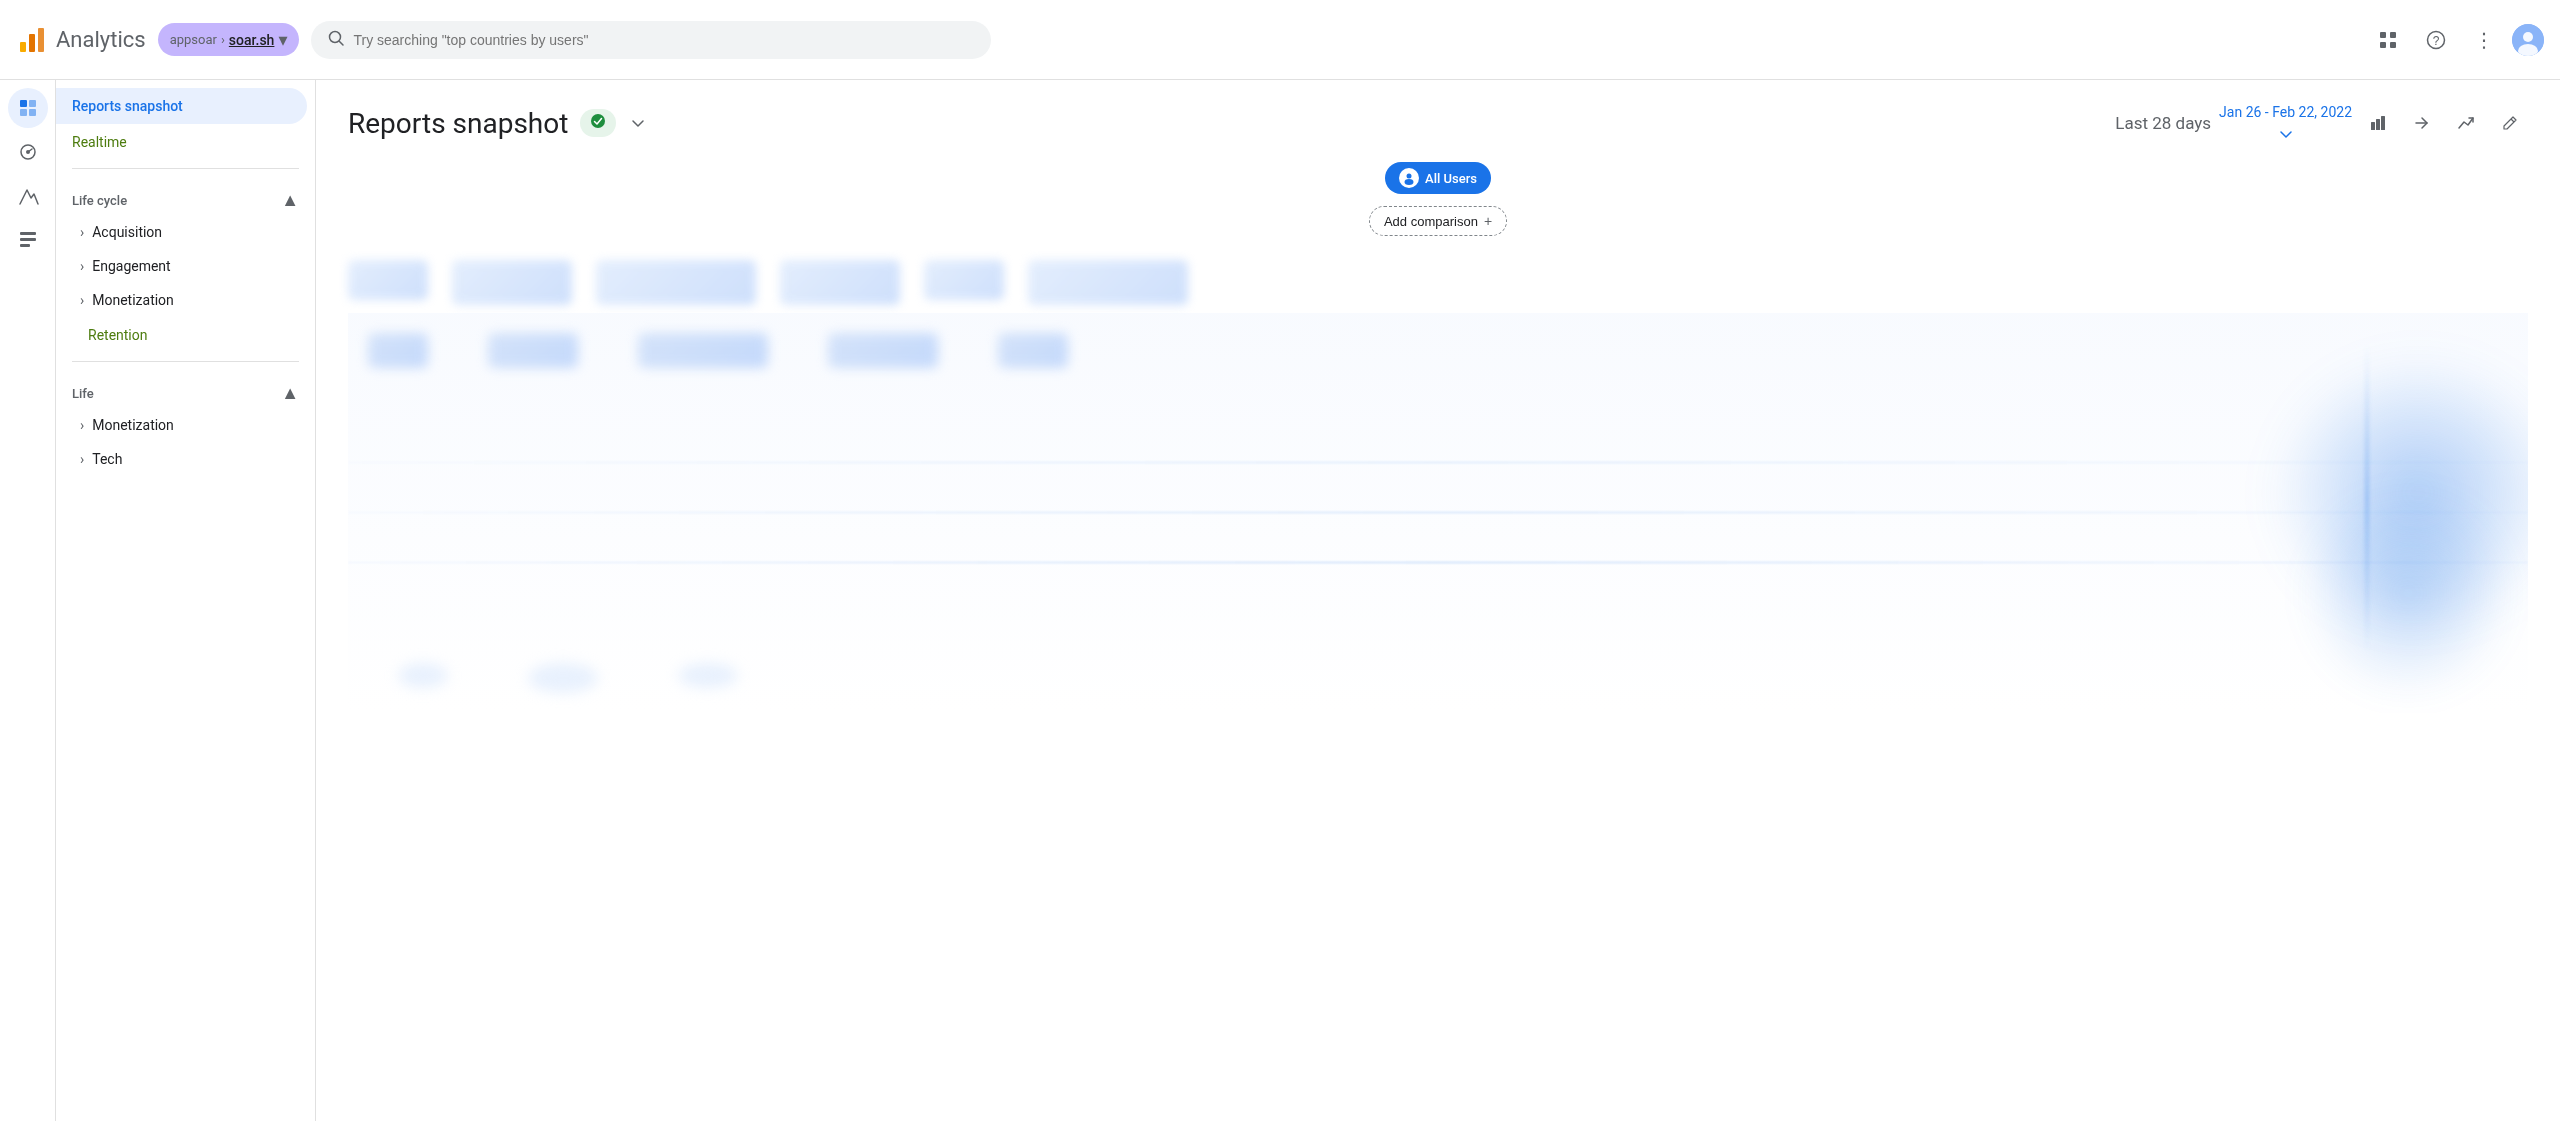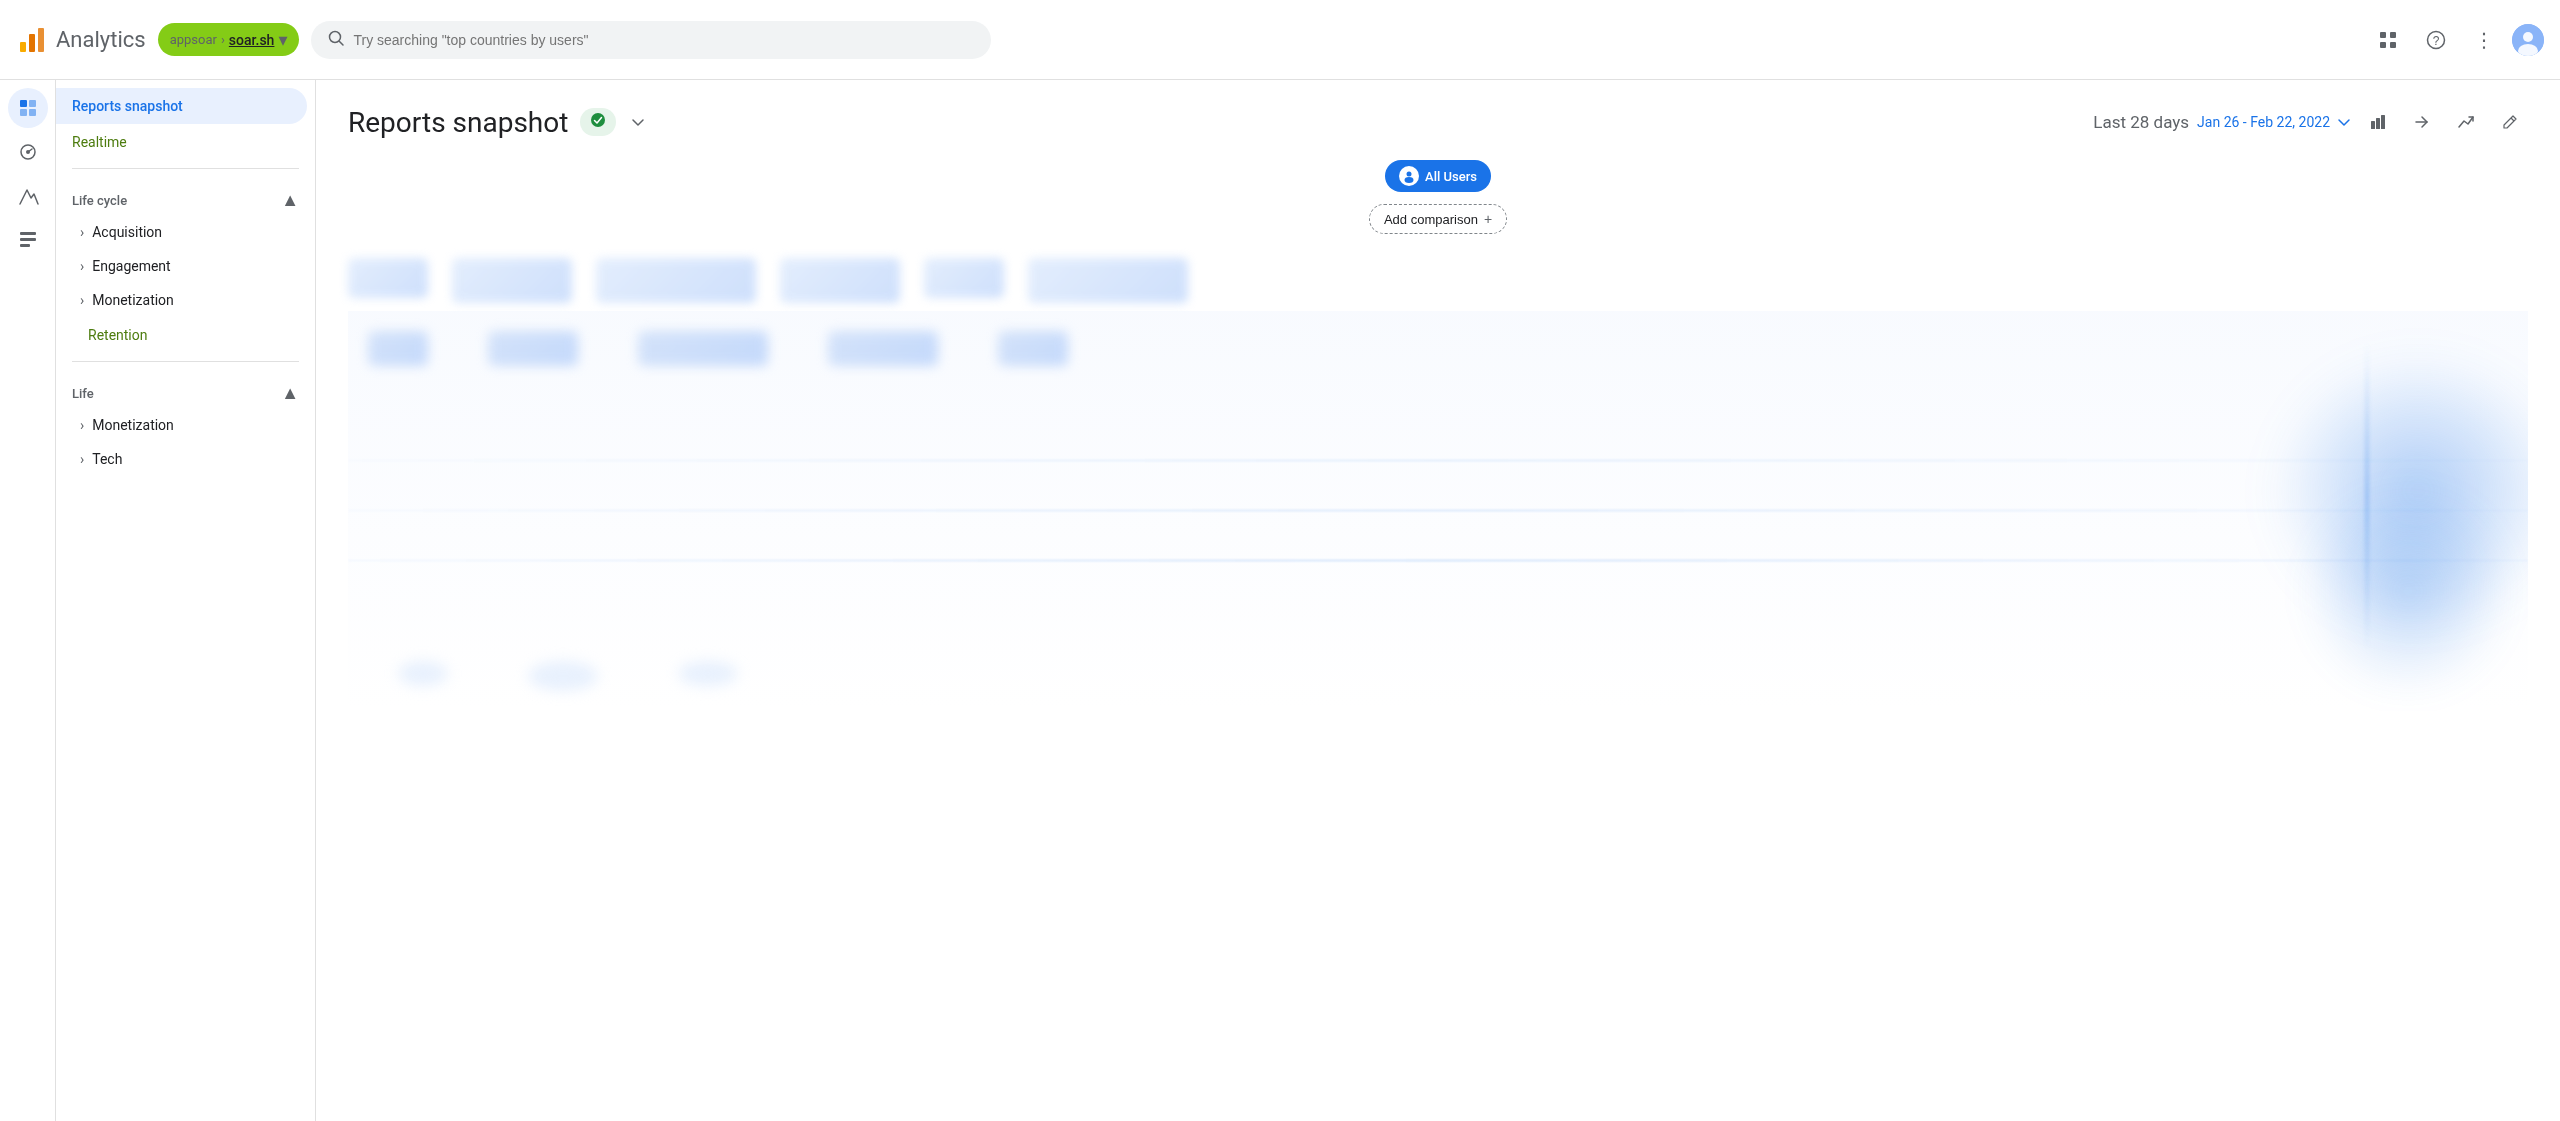--- a/index.html
+++ b/index.html
@@ -7,21 +7,21 @@
 
     
     .top-nav {
       display: flex; align-items: center; height: 80px;
       border-bottom: 1px solid #e0e0e0; padding: 0 16px; gap: 12px;
       position: relative; z-index: 10; background: #fff;
     }
     .logo-area { display: flex; align-items: center; gap: 8px; }
     .logo-icon { width: 32px; height: 32px; }
     .app-title { font-size: 22px; color: #5f6368; font-weight: 400; }
-    .property-selector { display: flex; align-items: center; gap: 4px; background: #84cc16; border-radius: 24px; padding: 6px 12px; cursor: pointer; }
+    .property-selector { display: flex; align-items: center; gap: 4px; background: #c4b5fd; border-radius: 24px; padding: 6px 12px; cursor: pointer; }
     .property-name { font-size: 14px; color: #202124; font-weight: 500; text-decoration: underline; }
     .breadcrumb-text { font-size: 13px; color: #5f6368; }
     .chevron-down { font-size: 18px; color: #5f6368; }
 
     .search-bar {
       flex: 1; max-width: 680px; display: flex; align-items: center;
       background: #f1f3f4; border-radius: 24px; padding: 8px 16px; gap: 8px;
     }
     .search-icon { color: #5f6368; font-size: 18px; }
     .search-input { border: none; background: transparent; font-size: 14px; color: #202124; outline: none; width: 100%; }
@@ -86,20 +86,21 @@
     .status-icon { color: #1e8e3e; font-size: 16px; }
     .dropdown-btn {
       display: flex; align-items: center; gap: 4px; cursor: pointer;
       border: none; background: transparent; font-size: 20px; color: #5f6368;
     }
 
     .header-right { display: flex; align-items: center; gap: 8px; }
     .date-range {
       display: flex; align-items: center; gap: 6px; font-size: 14px; color: #1a73e8;
       cursor: pointer;
+      flex-direction: column;
     }
     .date-label { font-size: 17px; color: #5f6368; }
     .header-icon-btn {
       width: 36px; height: 36px; border-radius: 50%; display: flex; align-items: center;
       justify-content: center; cursor: pointer; border: none; background: transparent;
       font-size: 18px; color: #5f6368;
     }
 
     
     .comparison-bar { display: flex; align-items: center; gap: 12px; margin-bottom: 24px; flex-direction: column; }

